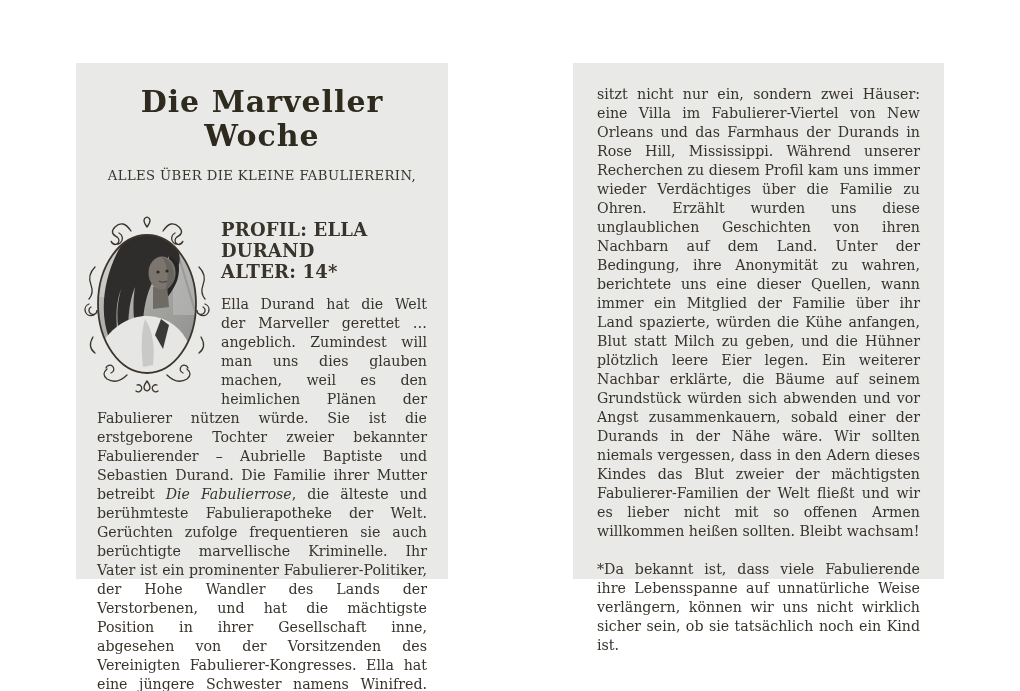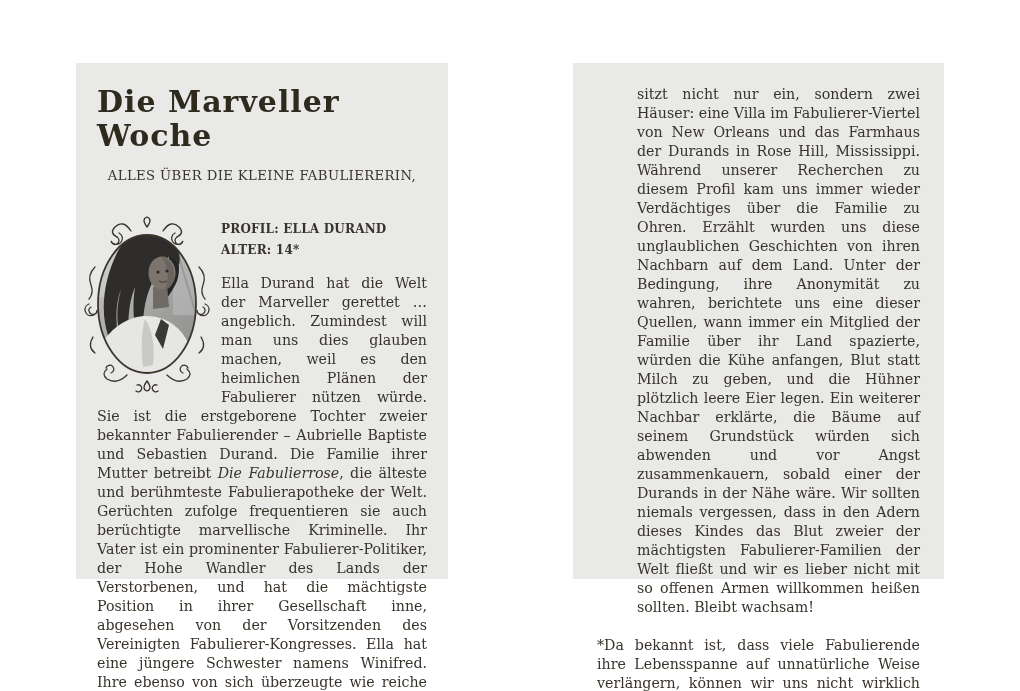--- a/index.html
+++ b/index.html
@@ -11,46 +11,46 @@
   }
   .page{
     position:absolute;top:63px;height:516px;
     background:#e9e9e8;color:#38332b;
     box-sizing:border-box;
   }
   .page-left{left:76px;width:372px;padding:20px 21px 0 21px;}
   .page-right{left:573px;width:371px;padding:22px 24px 0 24px;}
 
   .masthead{
-    margin:2px 0 0 0;
+    margin:2px 0 0 0;text-align:center;
     font-size:30px;line-height:34px;font-weight:700;
     color:#2e2a1e;letter-spacing:1px;
   }
   .subtitle{
     margin-top:13px;text-align:center;
     font-size:13.2px;line-height:20px;letter-spacing:0.4px;
     color:#3a352c;
   }
   .article{margin-top:33px;}
   .portrait{
     float:left;width:128px;height:178px;
     margin:-4px 10px 4px -14px;
   }
   .portrait svg{display:block;width:100%;height:100%;}
   .profile-head{
     margin:0;font-weight:700;
-    font-size:12px;line-height:21px;letter-spacing:0.2px;
+    font-size:18px;line-height:21px;letter-spacing:0.2px;
   }
   .body-text{
     margin:13px 0 0 0;
     font-size:14.2px;line-height:19px;
     text-align:justify;text-justify:inter-word;
     hyphens:auto;-webkit-hyphens:auto;
   }
-  .page-right .first-para{margin-top:0;margin-left:40px;}
+  .page-right .first-para{margin-top:0;}
   .footnote{margin-top:19px;}
   i{font-style:italic;}
 </style>
 </head>
 <body>
 
 <section class="page page-left">
   <h1 class="masthead">Die Marveller Woche</h1>
 
   <div class="subtitle">

